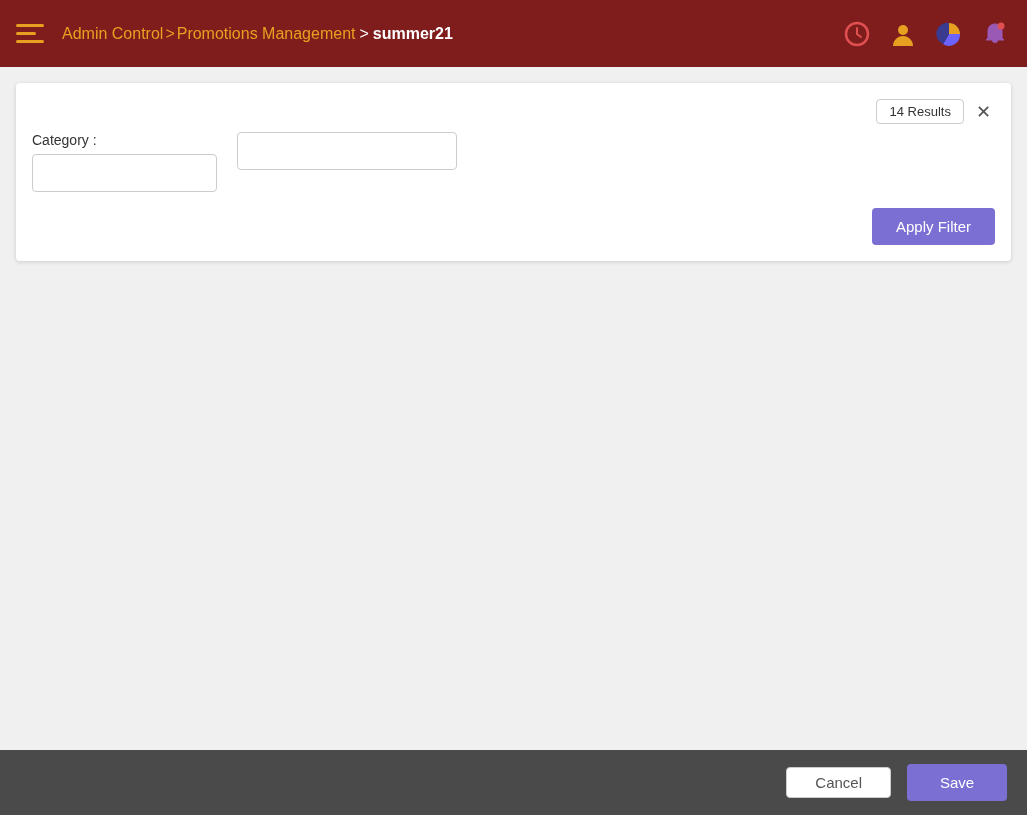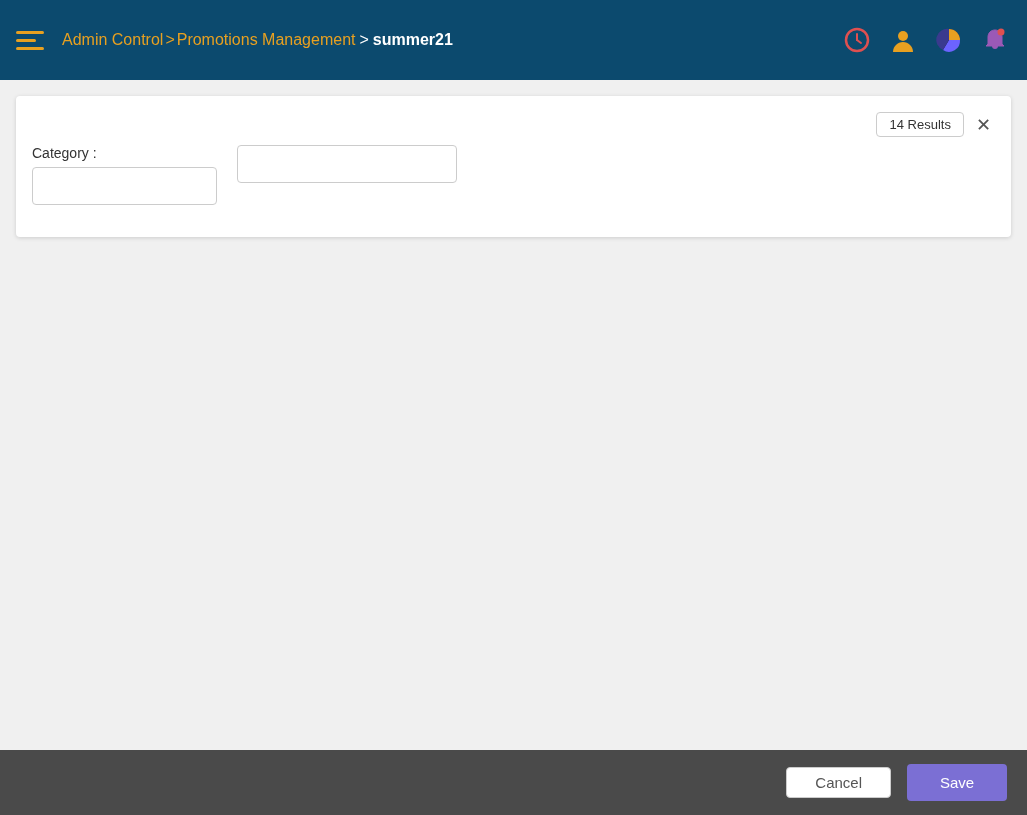--- a/index.html
+++ b/index.html
@@ -12,22 +12,22 @@
       width: 1027px;
       height: 815px;
       font-family: Arial, sans-serif;
       background: #ffffff;
       display: flex;
       flex-direction: column;
     }
 
     
     .header {
-      background-color: #0c4a6e;
-      height: 80px;
+      background-color: #7f1d1d;
+      height: 67px;
       display: flex;
       align-items: center;
       padding: 0 16px;
       flex-shrink: 0;
     }
 
     .hamburger-icon {
       display: flex;
       flex-direction: column;
       gap: 5px;
@@ -318,20 +318,23 @@
       <div class="filter-field">
         <label class="filter-label">Category :</label>
         <input class="filter-input" type="text" placeholder="" style="">
       </div>
 
       <div class="filter-field">
         <input class="filter-input filter-text-input" type="text" placeholder="" style="">
       </div>
     </div>
 
+    <div class="filter-actions-row">
+      <button class="apply-filter-button">Apply Filter</button>
+    </div>
 
   </div>
 
 </main>
 
 <footer class="footer">
   <button class="cancel-button">Cancel</button>
   <button class="save-button">Save</button>
 </footer>
 

